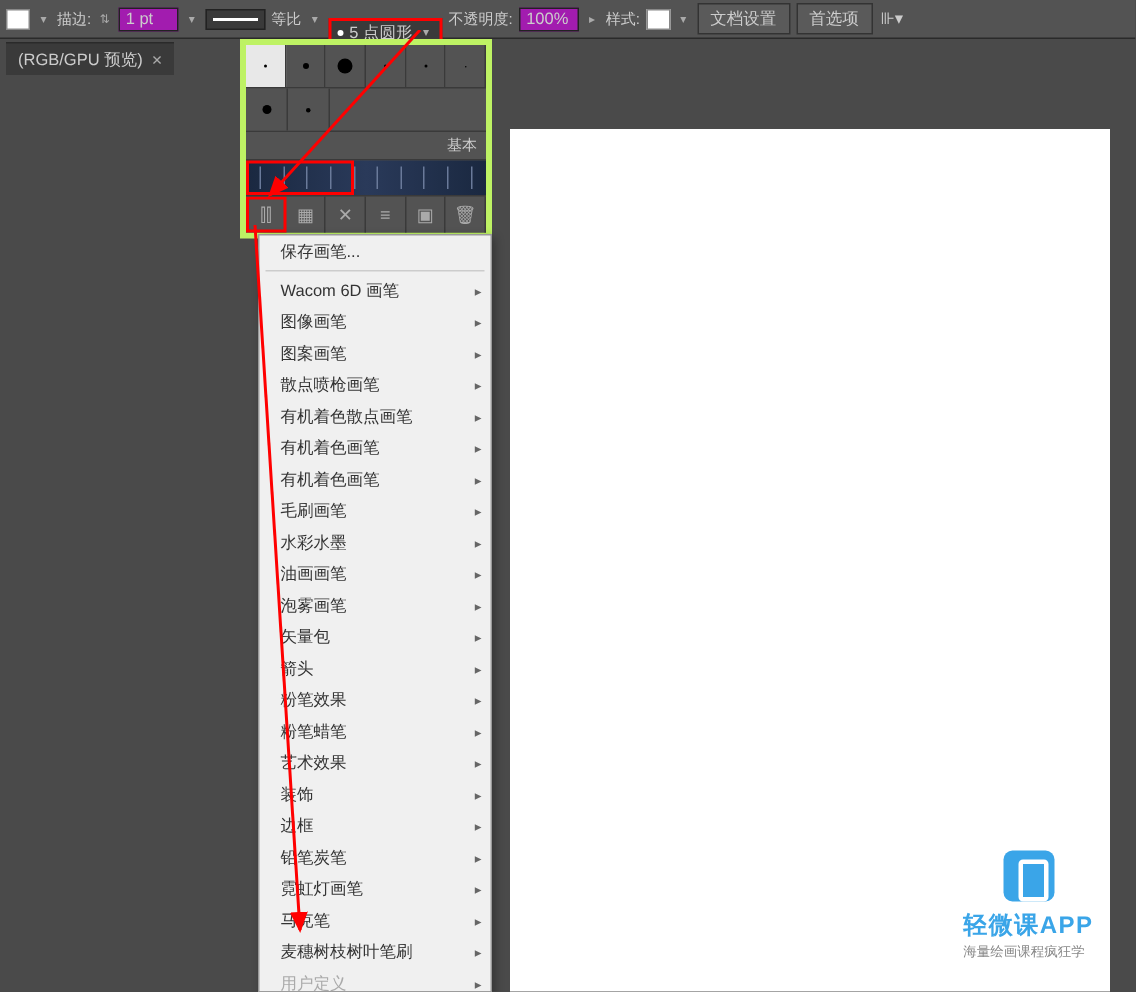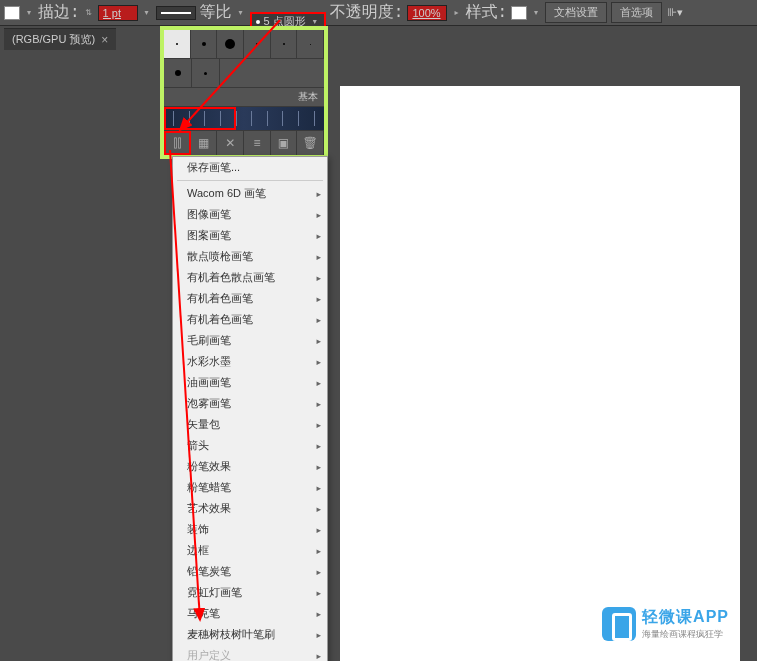--- a/index.html
+++ b/index.html
@@ -1,21 +1,21 @@
 <!DOCTYPE html>
 <html><head>
   <meta charset="utf-8">
   <style>
     * { margin: 0; padding: 0; box-sizing: border-box; font-family: "Microsoft YaHei", Arial, sans-serif; }
     body { width: 757px; height: 661px; background: #4a4a4a; color: #ccc; font-size: 11px; overflow: hidden; position: relative; }
     
     .toolbar { height: 26px; background: #535353; display: flex; align-items: center; padding: 0 4px; gap: 4px; border-bottom: 1px solid #2a2a2a; }
-    .tb-label { color: #ccc; font-size: 16px; font-family: Liberation Mono, monospace; }
+    .tb-label { color: #ccc; font-size: 10px; }
     .tb-swatch { width: 16px; height: 14px; background: #fff; border: 1px solid #888; }
-    .tb-input { background: #b91c1c; border: 1px solid #222; color: #ccc; padding: 1px 4px; font-size: 11px; width: 40px; text-decoration: underline; }
+    .tb-input { background: #a21caf; border: 1px solid #222; color: #ccc; padding: 1px 4px; font-size: 11px; width: 40px; }
     .tb-dd { width: 10px; height: 14px; display: flex; align-items: center; justify-content: center; color: #aaa; font-size: 8px; cursor: pointer; }
     .tb-line { width: 40px; height: 14px; background: #3a3a3a; border: 1px solid #222; display: flex; align-items: center; justify-content: center; }
     .tb-line::before { content: ""; display: block; width: 30px; height: 2px; background: #fff; }
     .tb-brush-box { display: flex; align-items: center; background: #3a3a3a; border: 2px solid #f00; padding: 1px 4px; gap: 4px; height: 20px; margin-top: 18px; }
     .tb-dot { width: 4px; height: 4px; background: #fff; border-radius: 50%; }
     .tb-btn { background: #5a5a5a; border: 1px solid #333; color: #ccc; padding: 2px 8px; font-size: 11px; cursor: pointer; }
     .tb-icon { width: 18px; height: 18px; display: flex; align-items: center; justify-content: center; color: #ccc; cursor: pointer; }
     
     .tab-bar { height: 24px; background: #4a4a4a; display: flex; align-items: flex-end; padding-left: 4px; }
     .tab { background: #3a3a3a; padding: 3px 8px; font-size: 11px; color: #ccc; display: flex; align-items: flex-end; gap: 6px; border-top: 1px solid #2a2a2a; }
@@ -39,21 +39,21 @@
     .brush-tool.hl { border: 2px solid #f00; }
     
     .context-menu { position: absolute; top: 156px; left: 172px; width: 156px; background: #f0f0f0; border: 1px solid #999; z-index: 20; box-shadow: 2px 2px 6px rgba(0,0,0,0.3); }
     .menu-item { padding: 3px 20px 3px 14px; font-size: 11px; color: #333; display: flex; justify-content: space-between; align-items: center; cursor: pointer; position: relative; }
     .menu-item.has-sub::after { content: "▸"; font-size: 9px; color: #666; position: absolute; right: 6px; }
     .menu-item.disabled { color: #aaa; }
     .menu-sep { height: 1px; background: #ccc; margin: 2px 4px; }
     
     .arrow-line { position: absolute; pointer-events: none; z-index: 30; }
     
-    .watermark { position: absolute; right: 28px; bottom: 20px; display: flex; align-items: center; gap: 6px; z-index: 5; }
+    .watermark { position: absolute; right: 28px; bottom: 20px; display: flex; align-items: center; gap: 6px; z-index: 5; flex-direction: column; }
     .wm-icon { width: 34px; height: 34px; background: #3aa5e8; border-radius: 6px; position: relative; }
     .wm-icon::before { content: ""; position: absolute; left: 10px; top: 6px; width: 14px; height: 22px; border: 3px solid #fff; border-radius: 3px; }
     .wm-text { display: flex; flex-direction: column; }
     .wm-title { font-size: 16px; font-weight: bold; color: #3aa5e8; letter-spacing: 1px; }
     .wm-sub { font-size: 9px; color: #888; }
   </style>
 </head>
 <body>
 
 <div class="toolbar">

